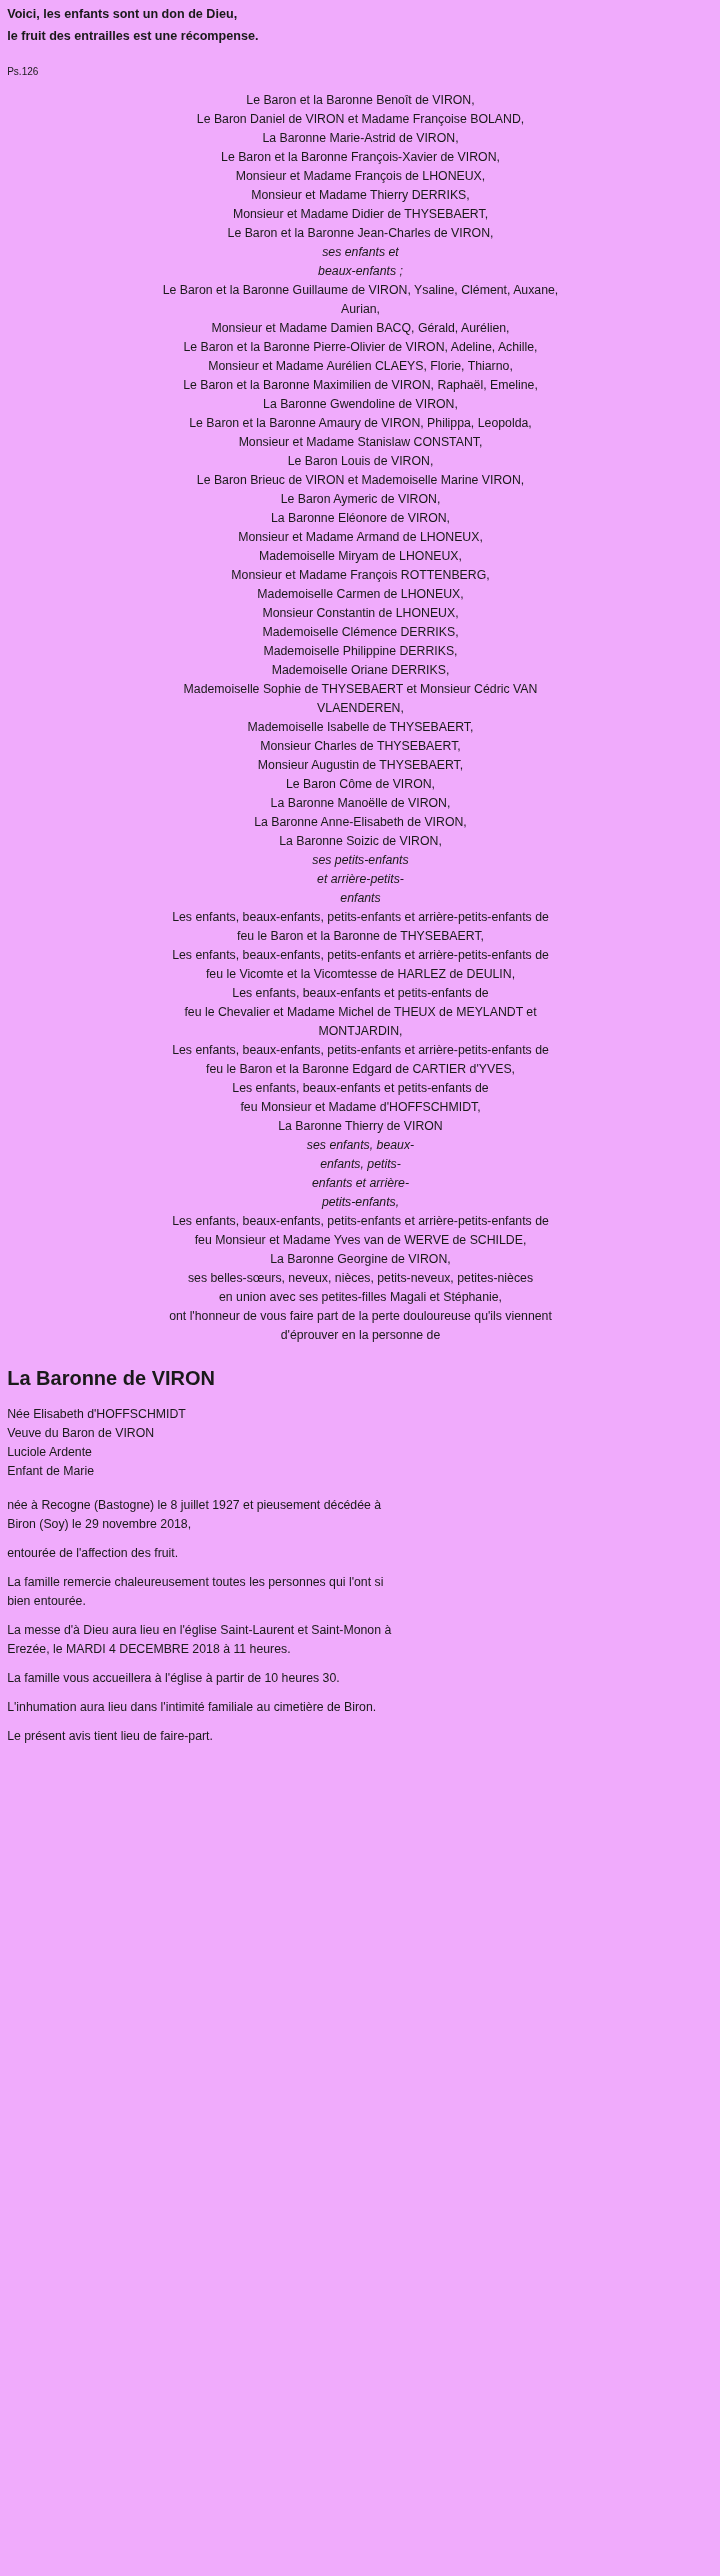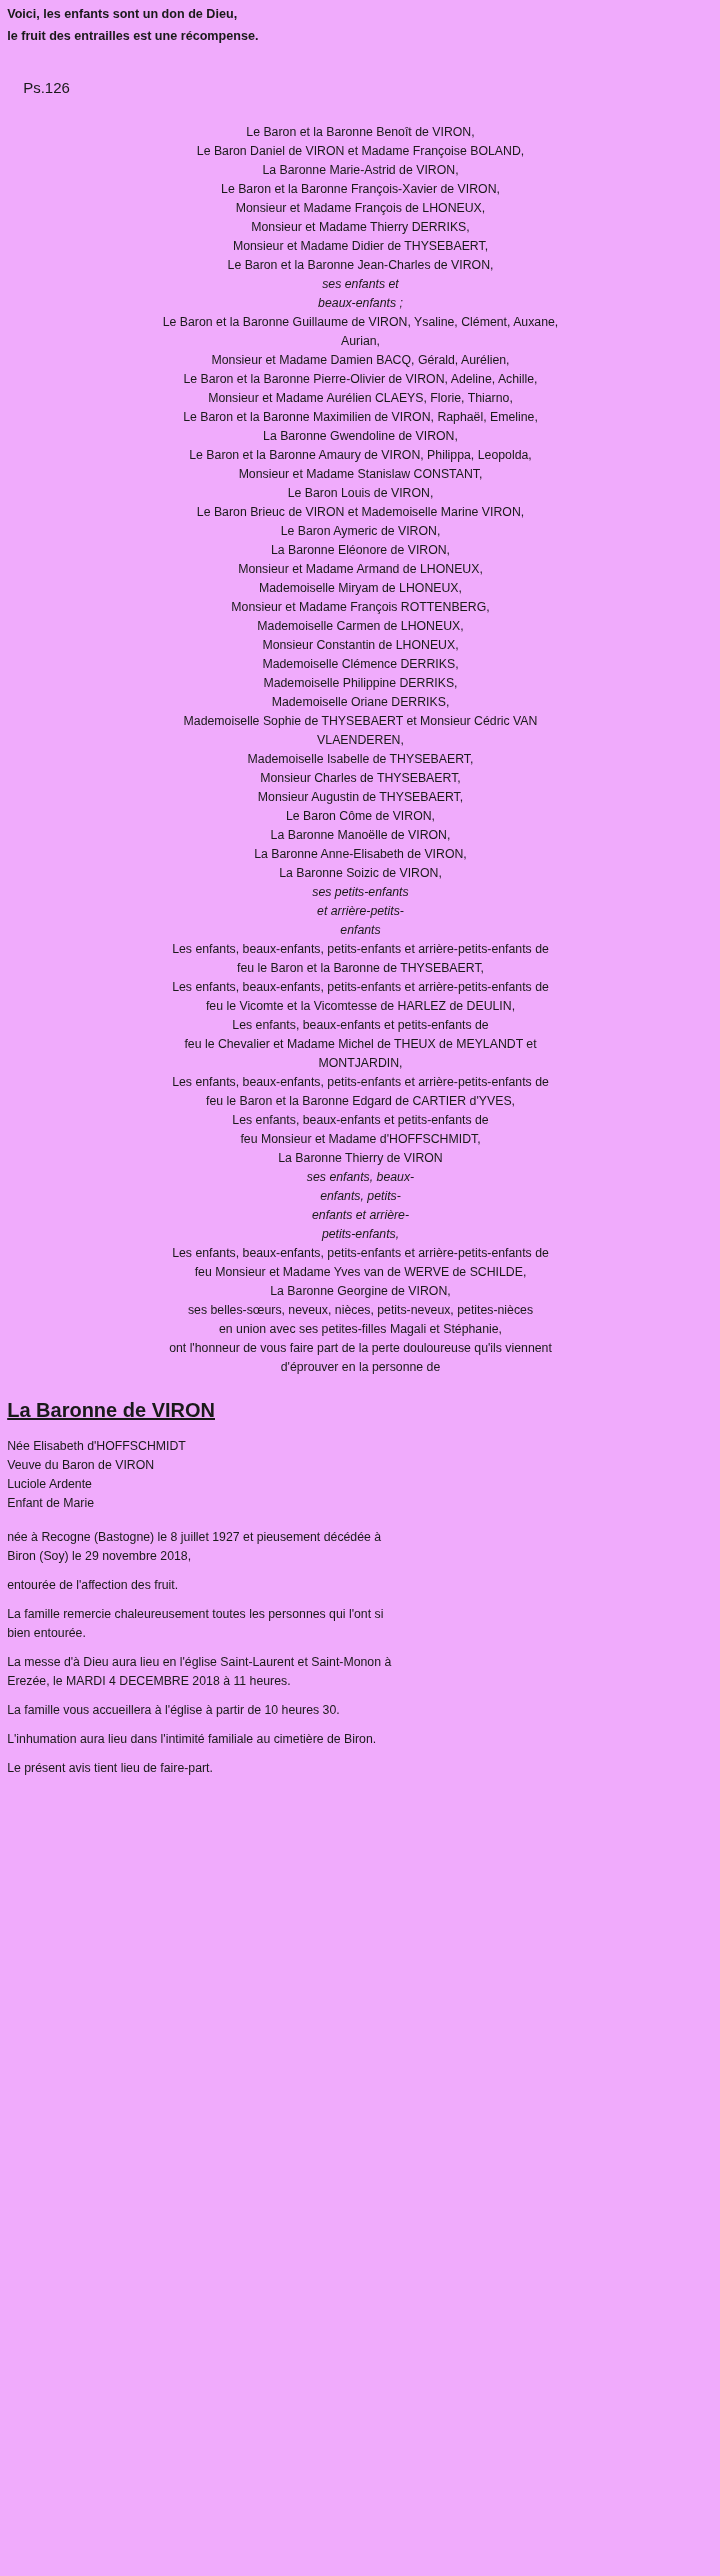--- a/index.html
+++ b/index.html
@@ -25,23 +25,23 @@
     line-height: 21.6px;
     margin: 0;
   }
   .verse-line {
     display: block;
   }
   .spacer-sm { height: 10px; }
   .spacer-md { height: 14.4px; }
   .spacer-lg { height: 20px; }
   .ref {
-    font-size: 15px;
-    line-height: 19px;
-    margin: 16px;
+    font-size: 10px;
+    line-height: 19px;
+    margin: 0;
   }
   .names {
     font-size: 12.3px;
     line-height: 19px;
     margin: 0;
   }
   .names .ln {
     display: block;
     white-space: nowrap;
     text-align: center;
@@ -54,21 +54,20 @@
     margin: 0;
   }
   .rel .ln {
     display: block;
   }
   .decname {
     font-size: 20px;
     font-weight: bold;
     line-height: 26px;
     margin: 0;
-    text-decoration: underline;
   }
   .block {
     font-size: 12.3px;
     line-height: 19px;
     margin: 0;
   }
   .block .ln {
     display: block;
   }
   .para {

